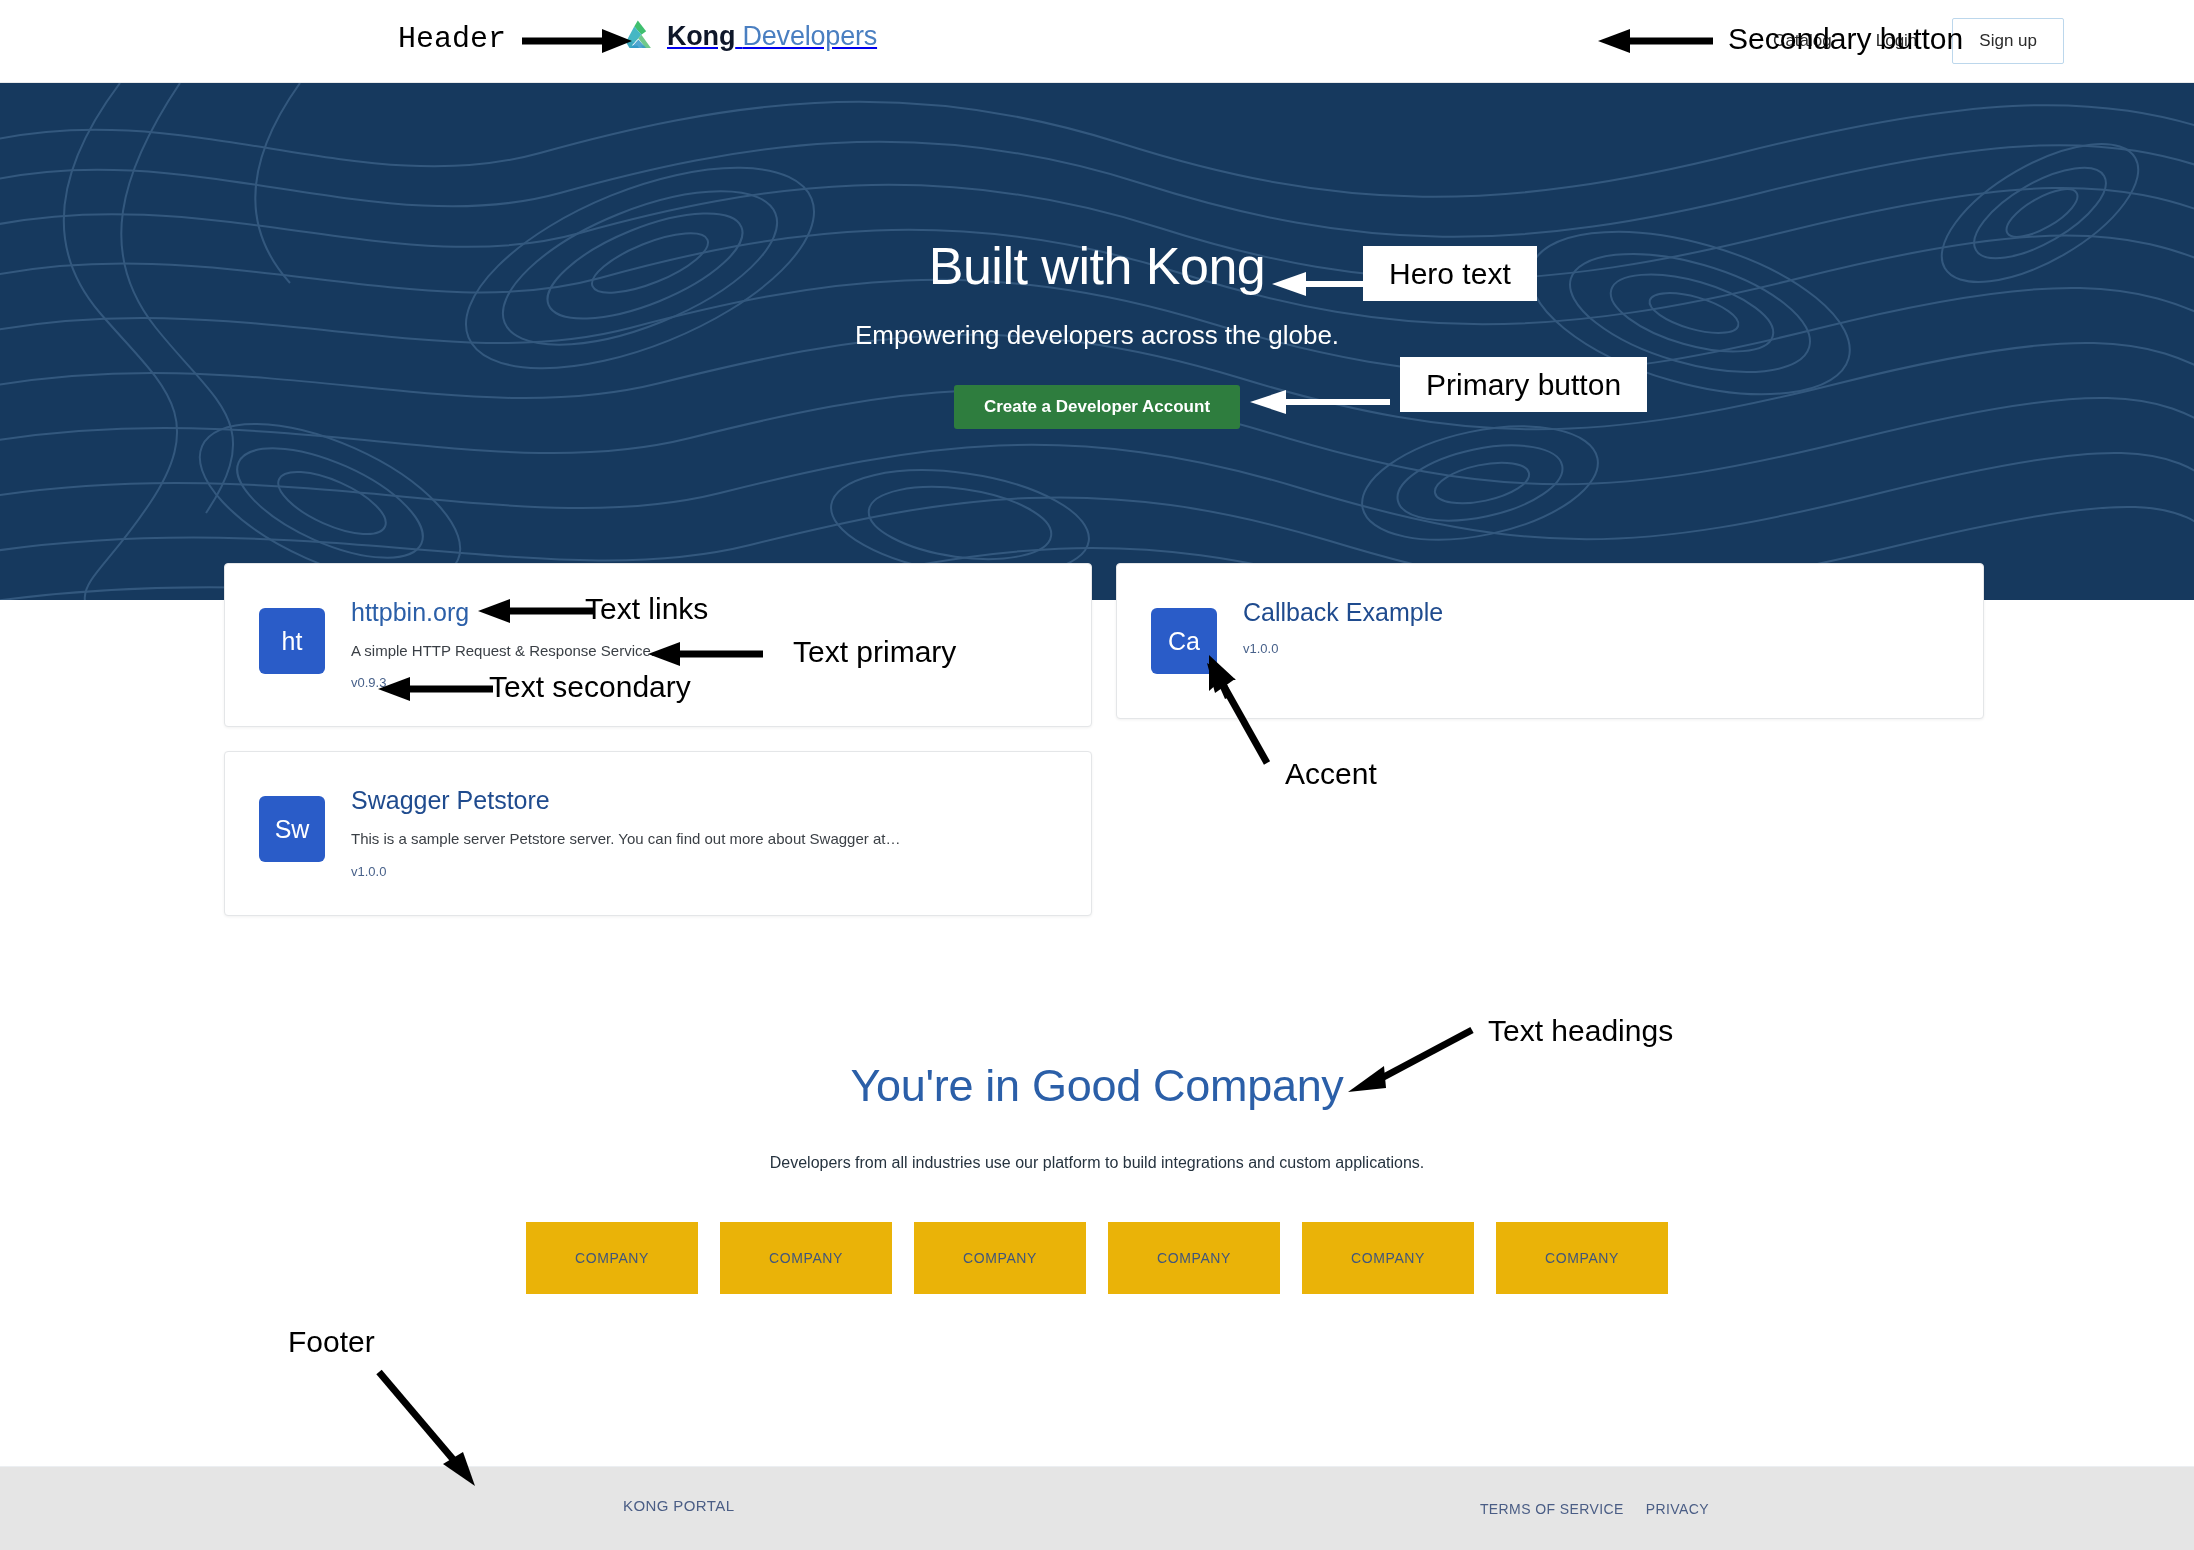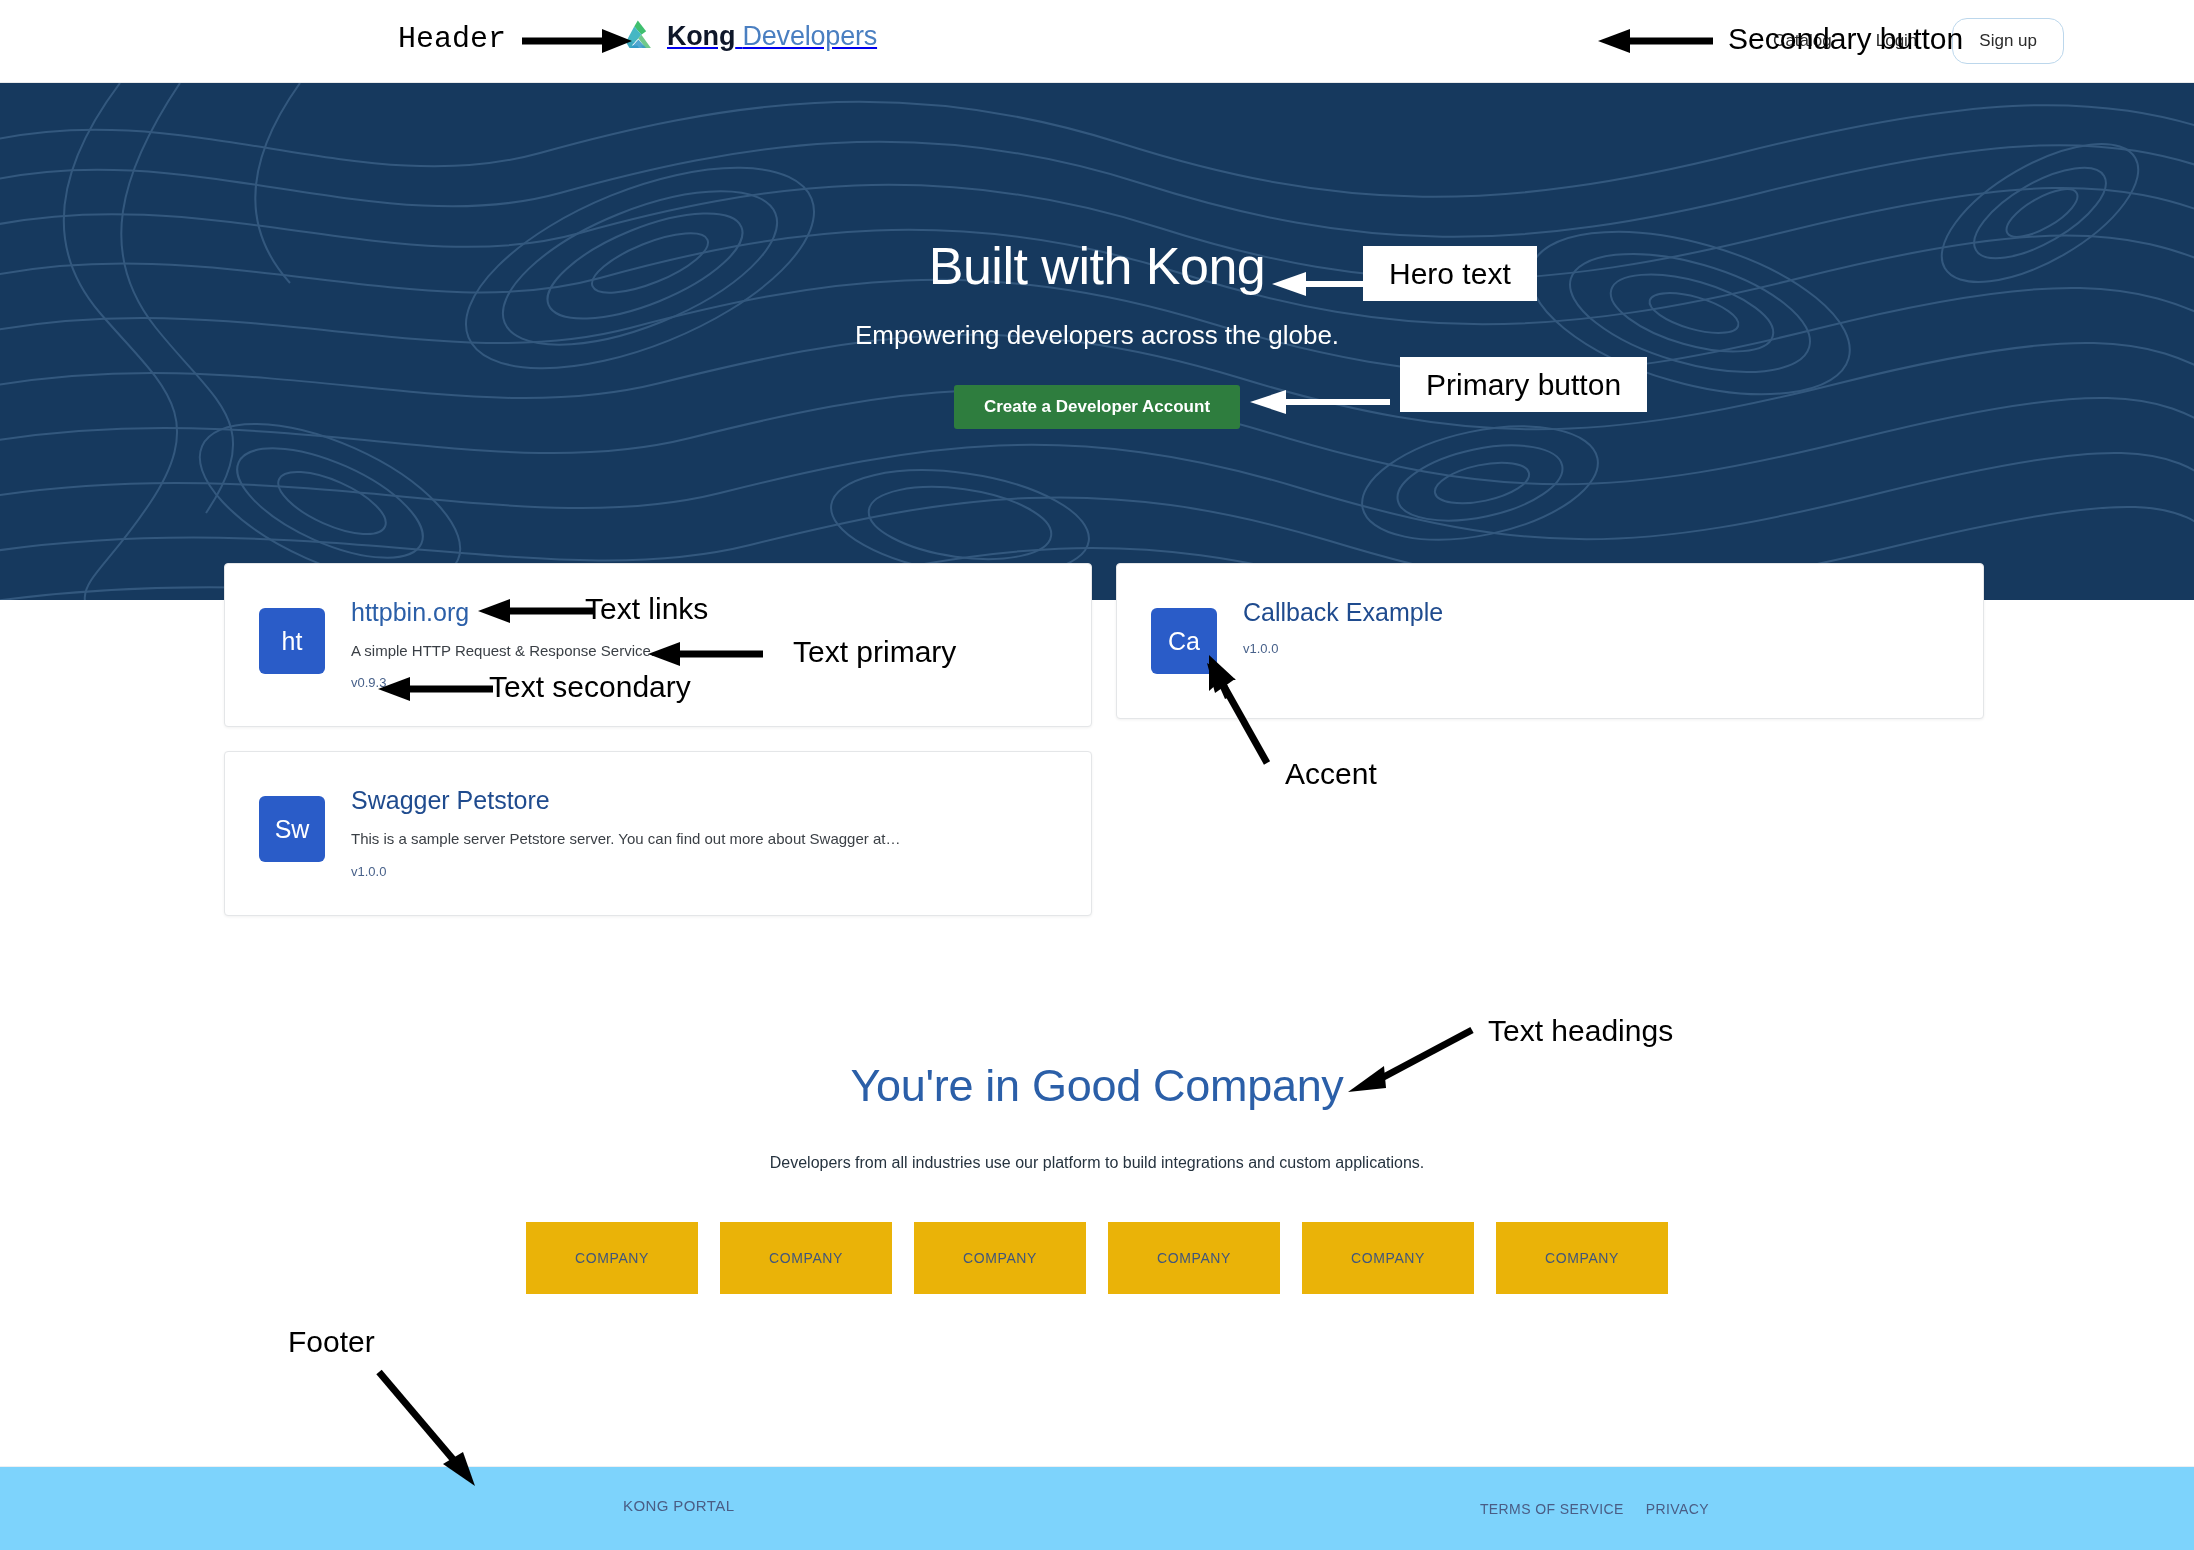--- a/index.html
+++ b/index.html
@@ -58,21 +58,21 @@
     text-decoration: none;
     padding: 0 22px;
     line-height: 46px;
   }
   .btn-secondary {
     margin-left: 13px;
     font-size: 17px;
     color: #2b2b2b;
     background: #ffffff;
     border: 1px solid #bcd7ec;
-    border-radius: 15px;
+    border-radius: 2px;
     padding: 0 26px;
     line-height: 44px;
     height: 46px;
     cursor: pointer;
     font-family: "Liberation Sans", sans-serif;
   }
 
   
   .hero {
     position: absolute;
@@ -234,21 +234,21 @@
     color: #41567c;
     font-weight: 400;
   }
 
   
   .site-footer {
     position: absolute;
     left: 0; bottom: 0;
     width: 2194px;
     height: 84px;
-    background: #7dd3fc;
+    background: #e5e5e5;
     border-top: 1px solid #eceff2;
   }
   .footer-brand {
     position: absolute;
     left: 623px; top: 30px;
     font-size: 15px;
     letter-spacing: 0.4px;
     color: #4a5d85;
     text-decoration: none;
   }

